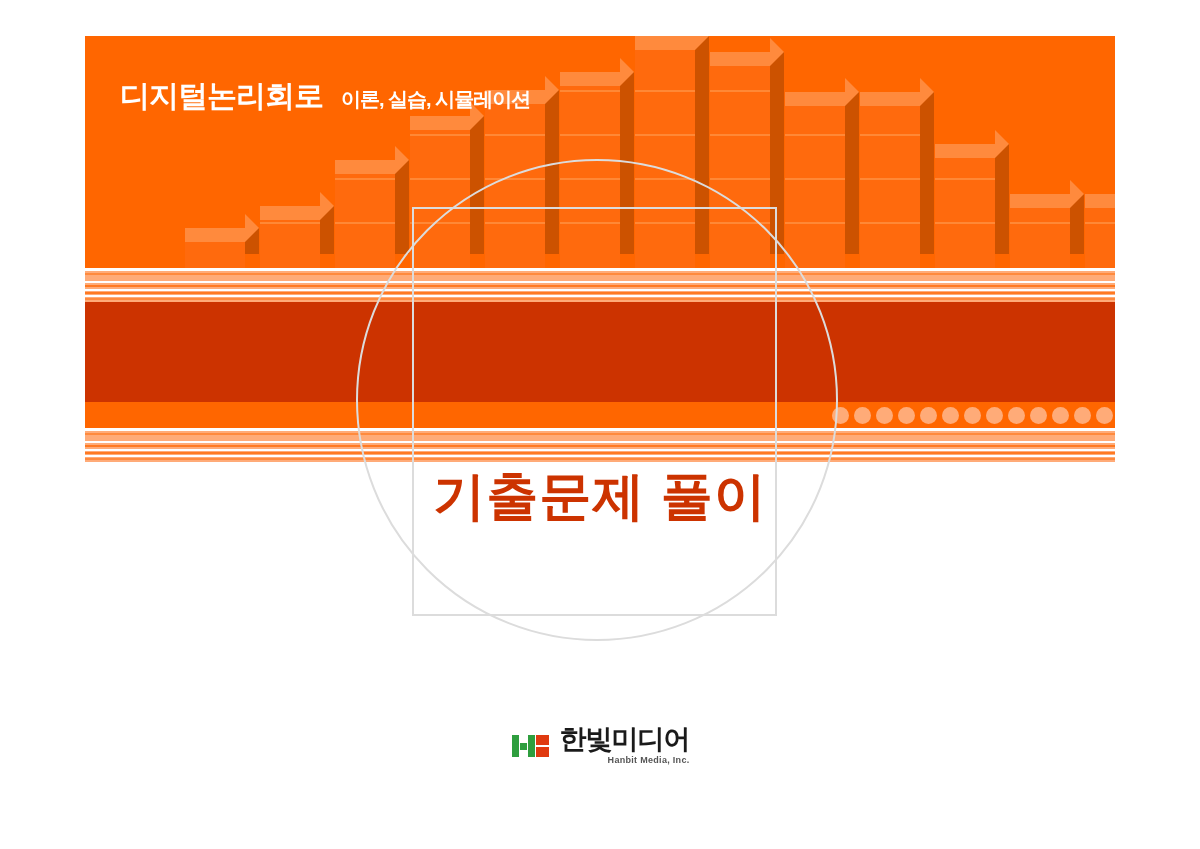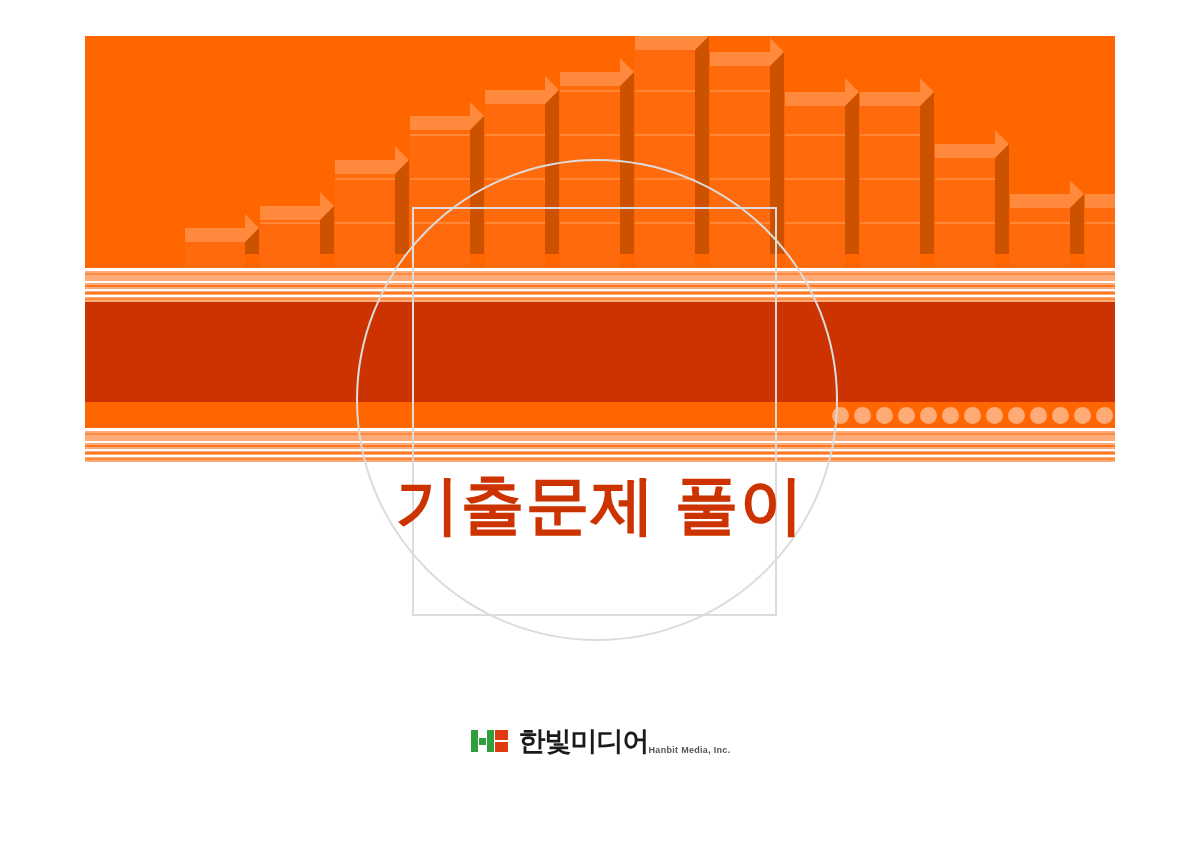--- a/index.html
+++ b/index.html
@@ -171,21 +171,21 @@
   }
 
   
   .slide-subtitle {
     position: absolute;
     left: 85px;
     top: 462px;
     width: 1030px;
     text-align: center;
     color: #cc3300;
-    font-size: 64px;
+    font-size: 52px;
     font-weight: bold;
     letter-spacing: 1px;
     white-space: nowrap;
   }
 
   
   .logo-wrap {
     position: absolute;
     left: 0;
     top: 726px;
@@ -197,21 +197,21 @@
   .logo-inner {
     display: flex;
     align-items: center;
     gap: 9px;
   }
   .logo-mark {
     display: block;
   }
   .logo-text {
     display: flex;
-    flex-direction: row;
+    flex-direction: column;
     align-items: center;
     line-height: 1;
   }
   .logo-kr {
     font-size: 27px;
     font-weight: bold;
     color: #1a1a1a;
     letter-spacing: -1px;
   }
   .logo-en {
@@ -378,20 +378,24 @@
       <div class="s" style="top: 24px; height: 2px; background: rgb(255, 122, 34);"></div>
       <div class="s" style="top: 27px; height: 2px; background: rgb(255, 255, 255);"></div>
       <div class="s" style="top: 30px; height: 2px; background: rgb(255, 138, 61);"></div>
     </div>
 
   <svg class="deco-layer" width="1200" height="849" viewBox="0 0 1200 849">
     <circle id="deco-circle" cx="597" cy="400" r="240" fill="none" stroke="#dcdcdc" stroke-width="2"></circle>
     <rect id="deco-rect" x="413" y="208" width="363" height="407" fill="none" stroke="#dcdcdc" stroke-width="2"></rect>
   </svg>
 
+  <div class="hero-heading">
+    <span class="main">디지털논리회로</span>
+    <span class="sub">이론, 실습, 시뮬레이션</span>
+  </div>
 
 
   <div class="slide-subtitle">기출문제 풀이</div>
 
   <div class="logo-wrap">
     <div class="logo-inner">
       <svg class="logo-mark" width="40" height="30" viewBox="0 0 40 30">
         <rect x="1" y="4" width="7" height="22" fill="#2E9E3E"></rect>
         <rect x="9" y="12" width="7" height="7" fill="#2E9E3E"></rect>
         <rect x="17" y="4" width="7" height="22" fill="#2E9E3E"></rect>

